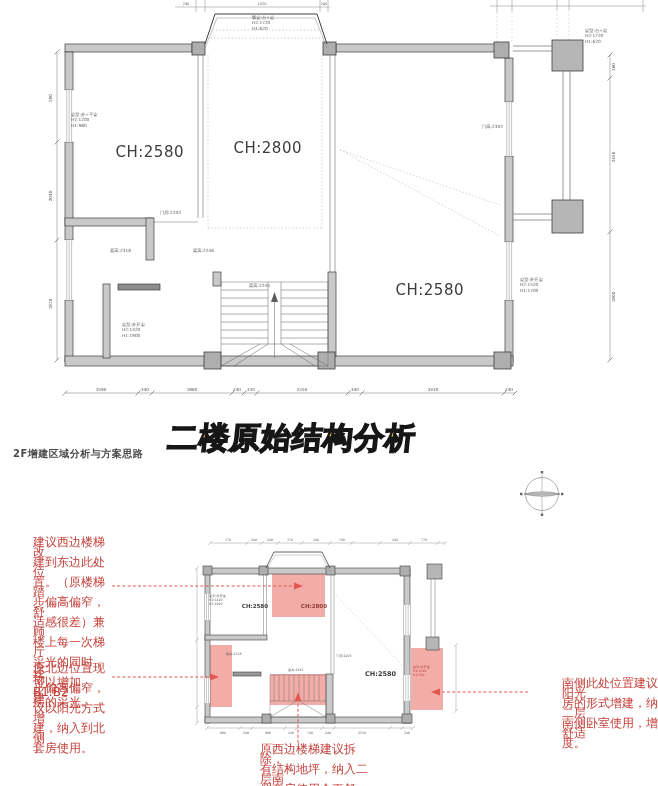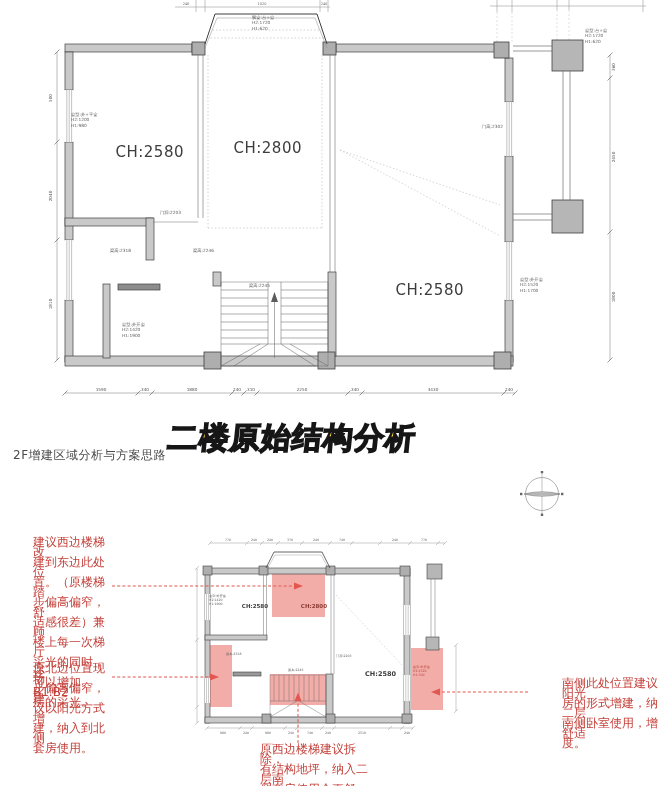--- a/index.html
+++ b/index.html
@@ -14,21 +14,21 @@
   .ch.small{font-size:5.5px;letter-spacing:0;font-weight:600;}
   
   .sm{color:#5f5f5f;font-size:4.3px;line-height:5.4px;white-space:pre-line;}
   .sm.tiny{font-size:3.2px;line-height:4px;}
   .sm.red{color:#b5473f;}
   
   .title{
     color:#f6cf39;font-size:30px;font-weight:800;letter-spacing:1px;white-space:nowrap;
     -webkit-text-stroke:1.6px #161616;transform:skewX(-6deg);
   }
-  .section-label{color:#4b4b4b;font-size:12px;font-weight:normal;letter-spacing:.5px;}
+  .section-label{color:#4b4b4b;font-size:10px;font-weight:bold;letter-spacing:.5px;}
   
   .ann{color:#c4403a;font-size:12px;line-height:10px;white-space:pre-line;}
 </style>
 </head>
 <body>
 
 <svg class="abs" style="left:0;top:0" width="658" height="410" viewBox="0 0 658 410">
 
   <g stroke="#9a9a9a" stroke-width="0.6">
     <line x1="175" y1="7" x2="330" y2="7"></line>

